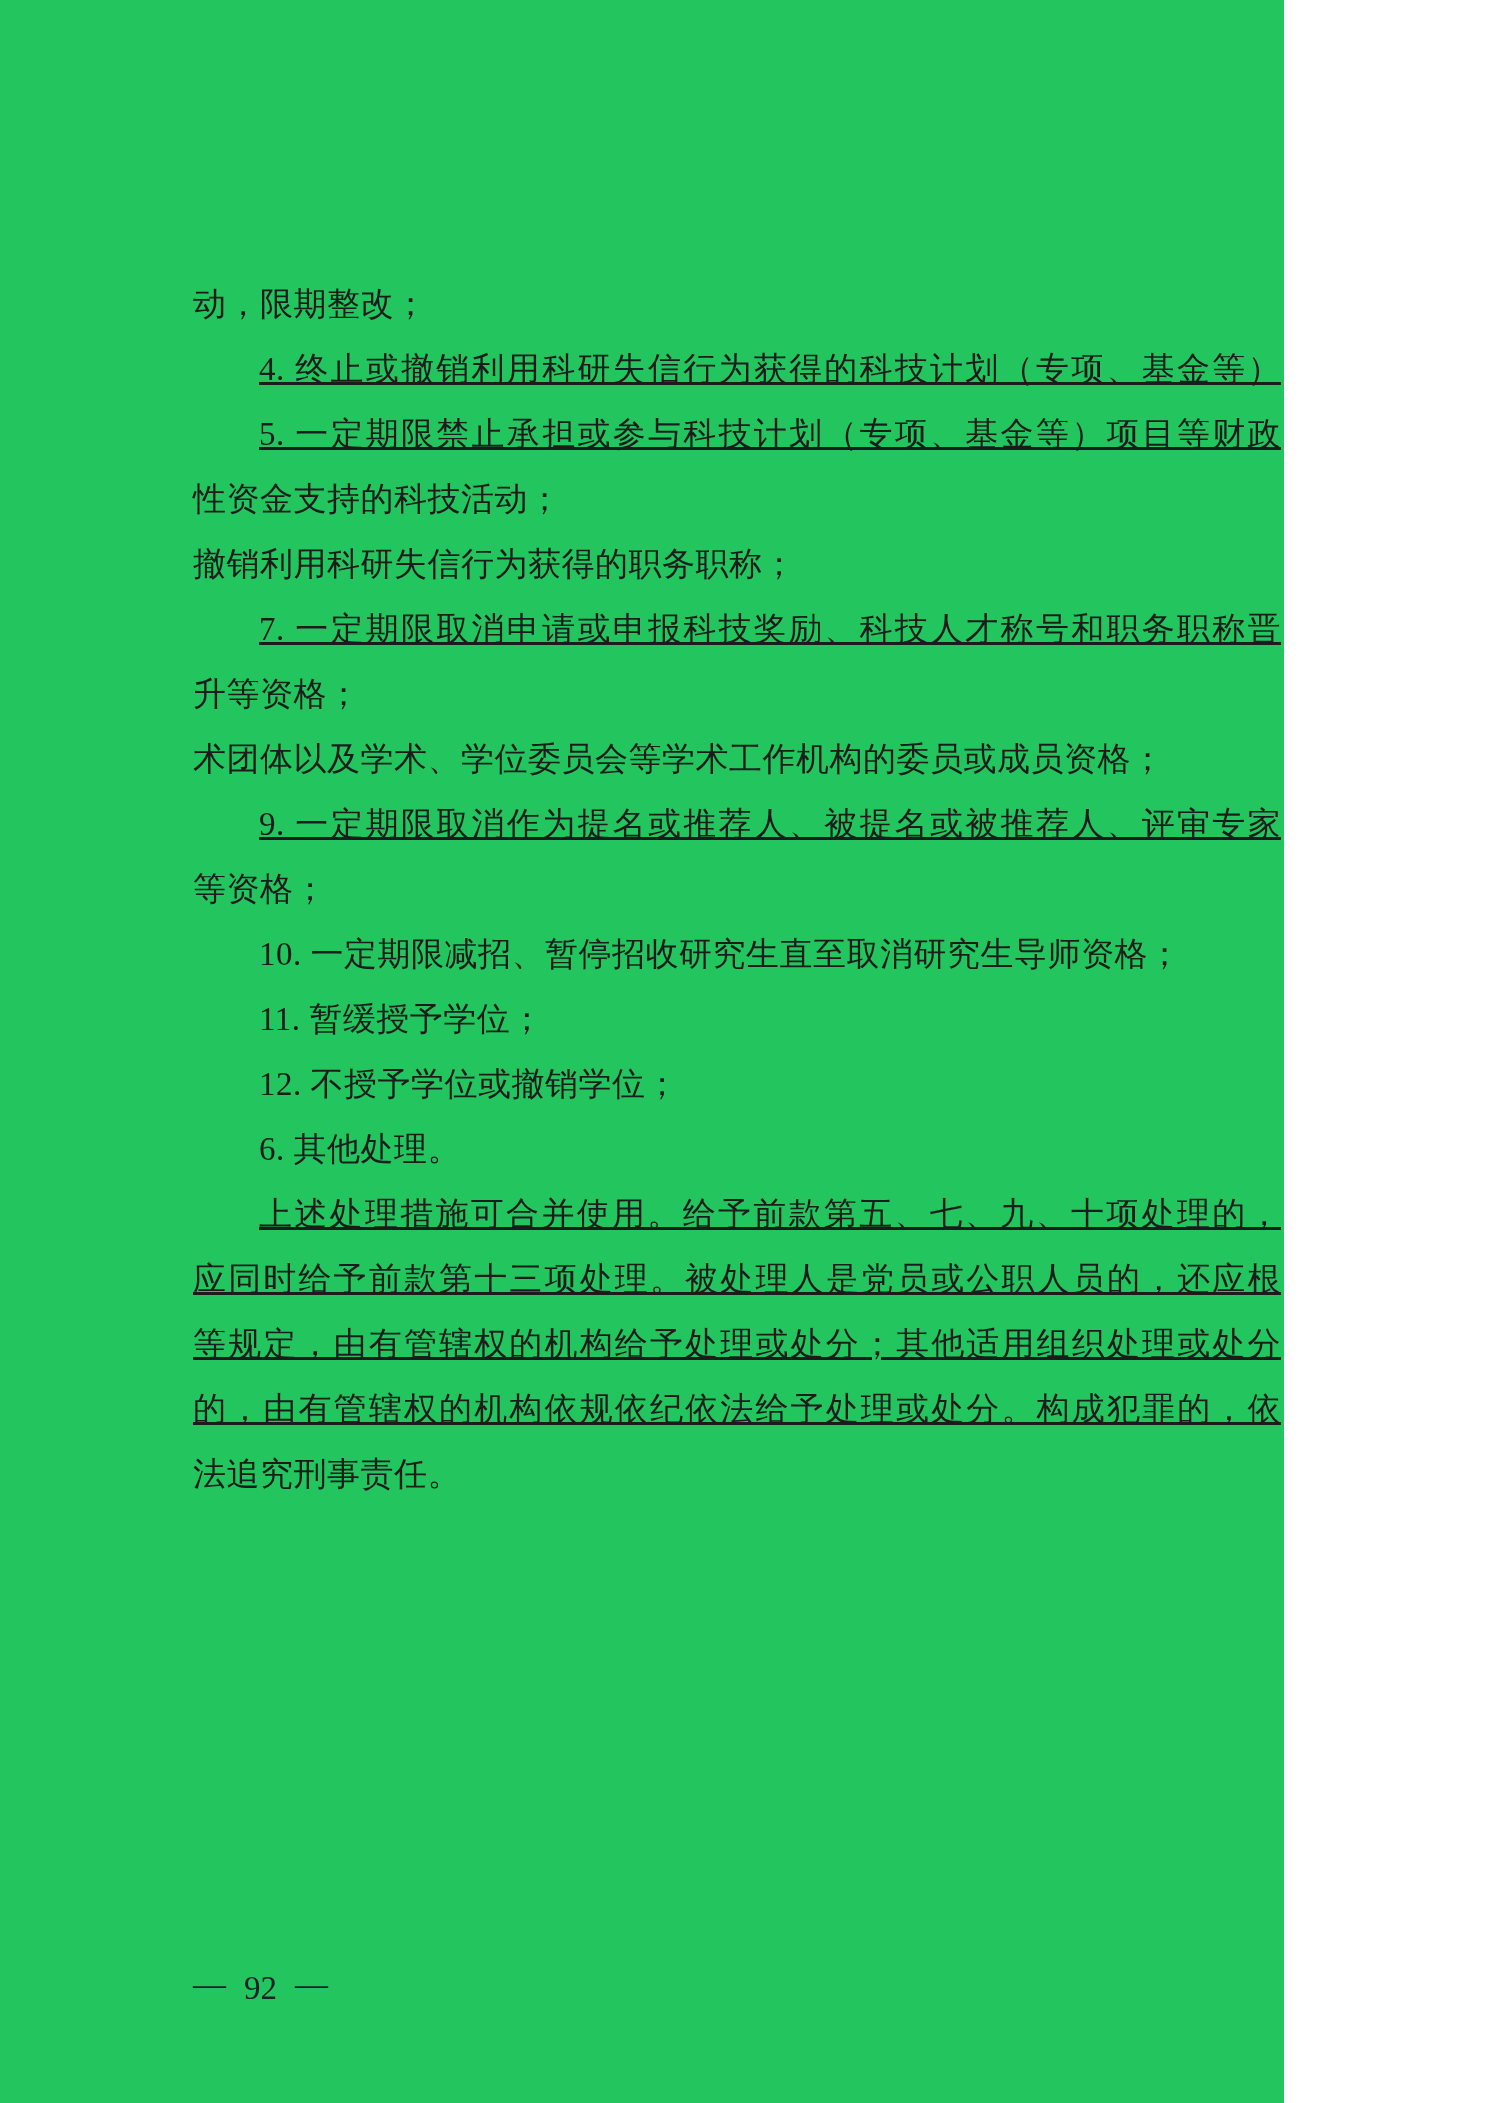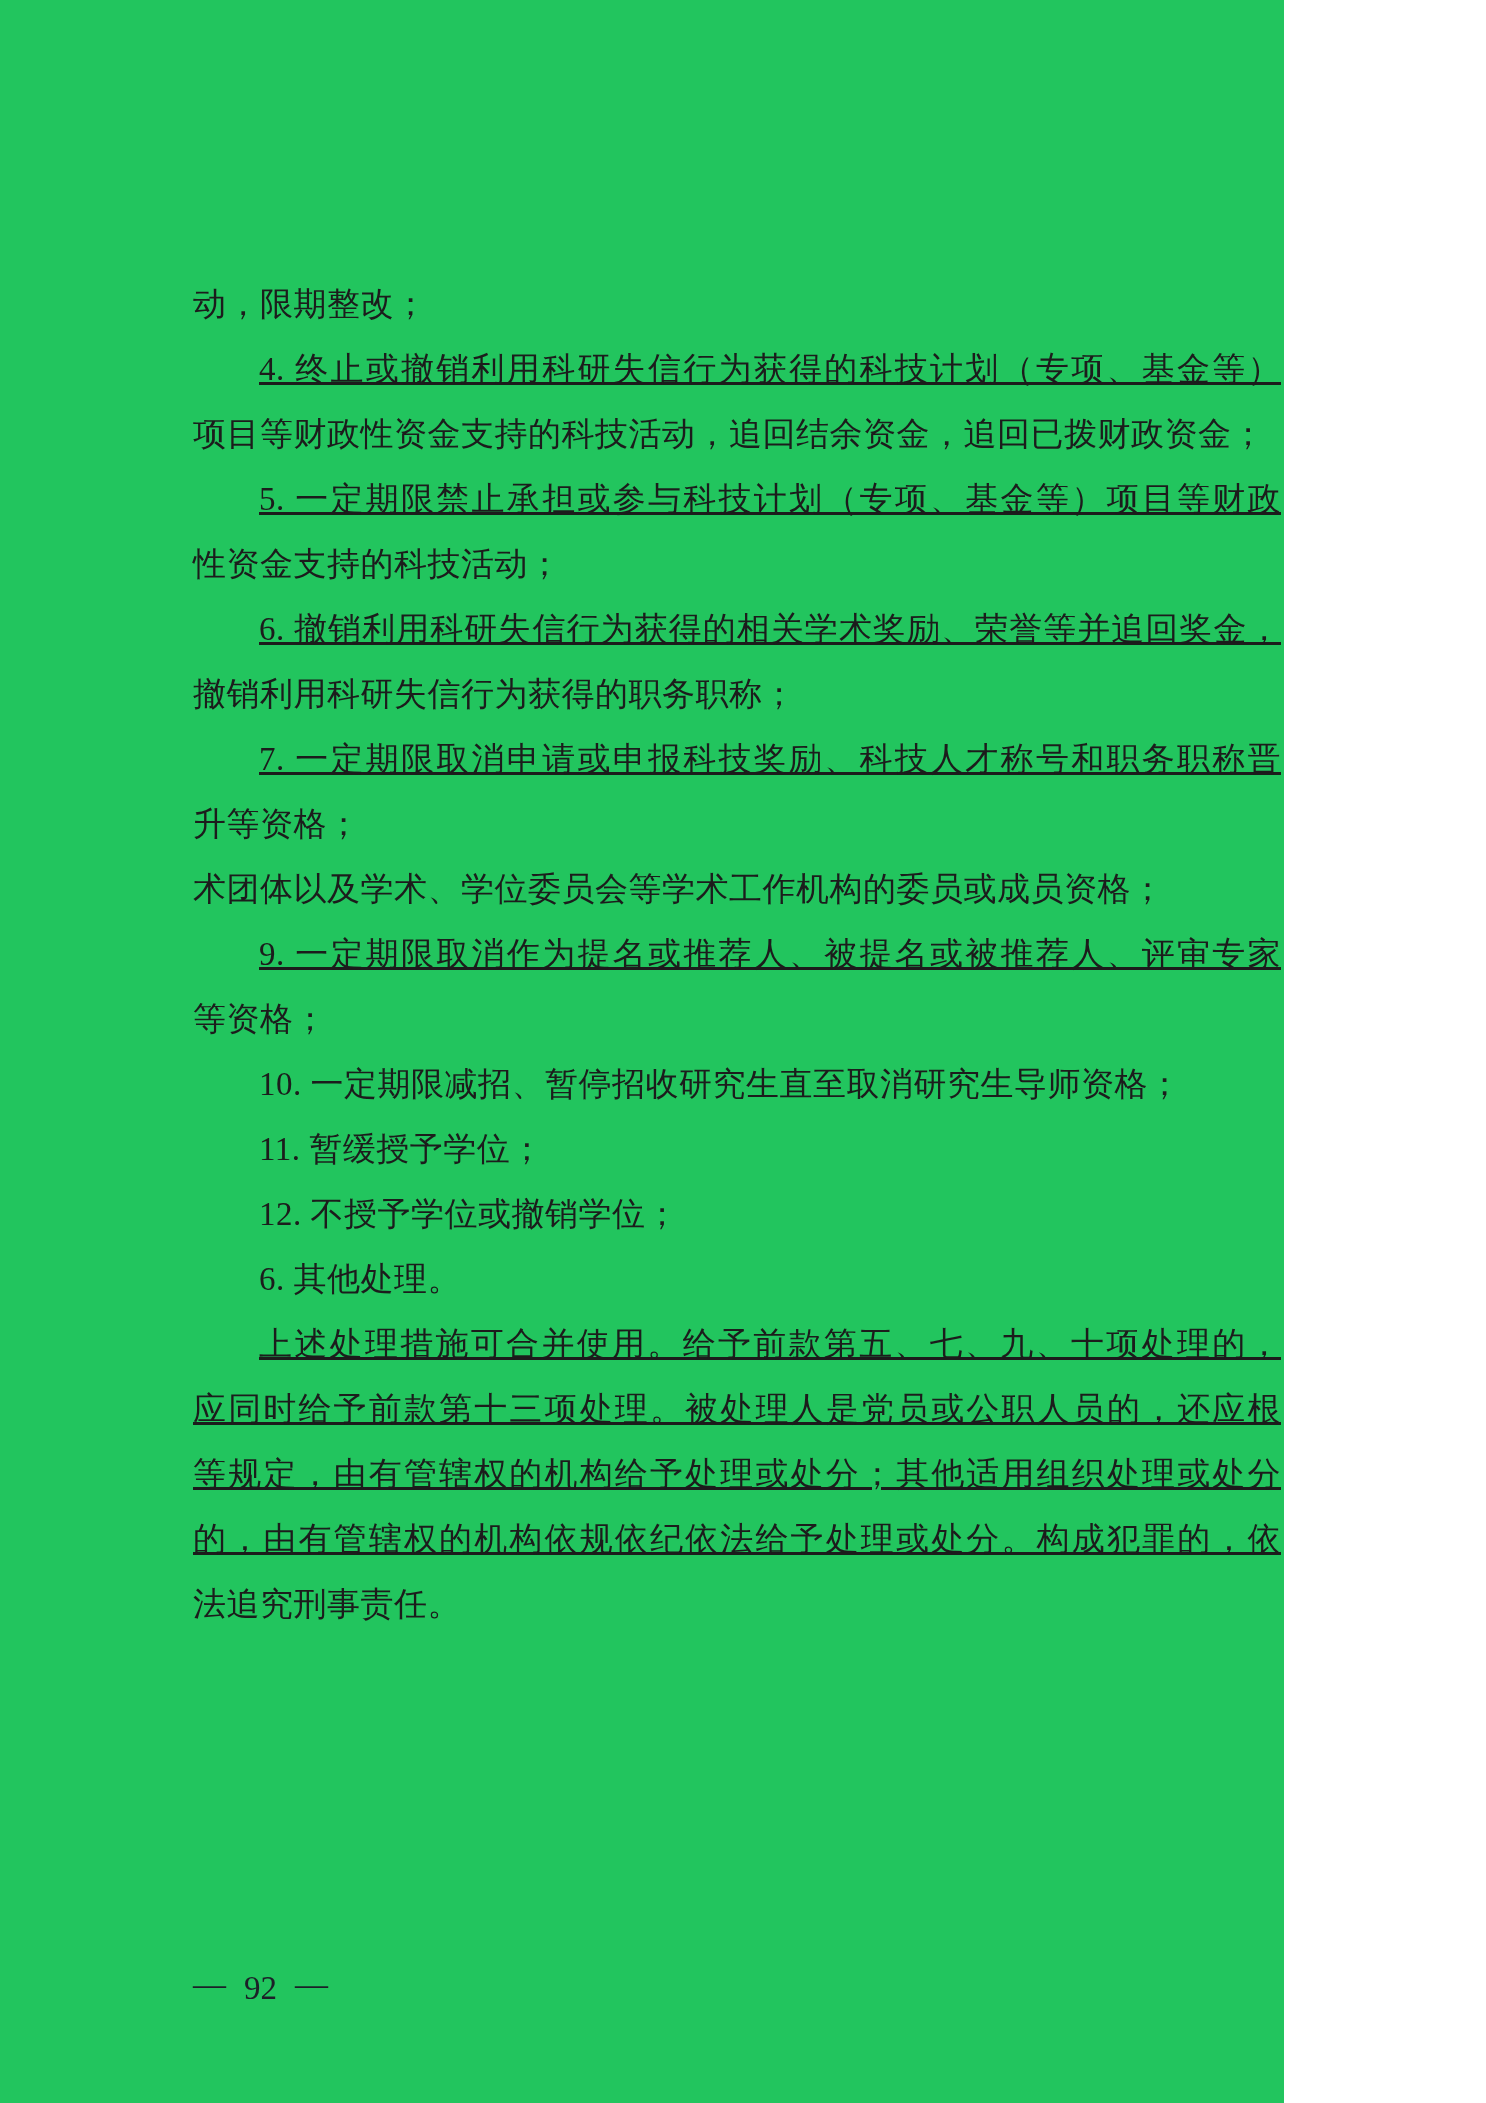--- a/index.html
+++ b/index.html
@@ -63,24 +63,22 @@
   }
 </style>
 </head>
 <body>
 
 <div class="page">
 
   <div class="text-block">
     <div class="line">动，限期整改；</div>
     <div class="line indent fill">4. 终止或撤销利用科研失信行为获得的科技计划（专项、基金等）</div>
-    <div class="line">项目等财政性资金支持的科技活动，追回结余资金，追回已拨财政资金；</div>
     <div class="line indent fill">5. 一定期限禁止承担或参与科技计划（专项、基金等）项目等财政</div>
     <div class="line">性资金支持的科技活动；</div>
-    <div class="line indent fill">6. 撤销利用科研失信行为获得的相关学术奖励、荣誉等并追回奖金，</div>
     <div class="line">撤销利用科研失信行为获得的职务职称；</div>
     <div class="line indent fill">7. 一定期限取消申请或申报科技奖励、科技人才称号和职务职称晋</div>
     <div class="line">升等资格；</div>
     <div class="line">术团体以及学术、学位委员会等学术工作机构的委员或成员资格；</div>
     <div class="line indent fill">9. 一定期限取消作为提名或推荐人、被提名或被推荐人、评审专家</div>
     <div class="line">等资格；</div>
     <div class="line indent">10. 一定期限减招、暂停招收研究生直至取消研究生导师资格；</div>
     <div class="line indent">11. 暂缓授予学位；</div>
     <div class="line indent">12. 不授予学位或撤销学位；</div>
     <div class="line indent">6. 其他处理。</div>

